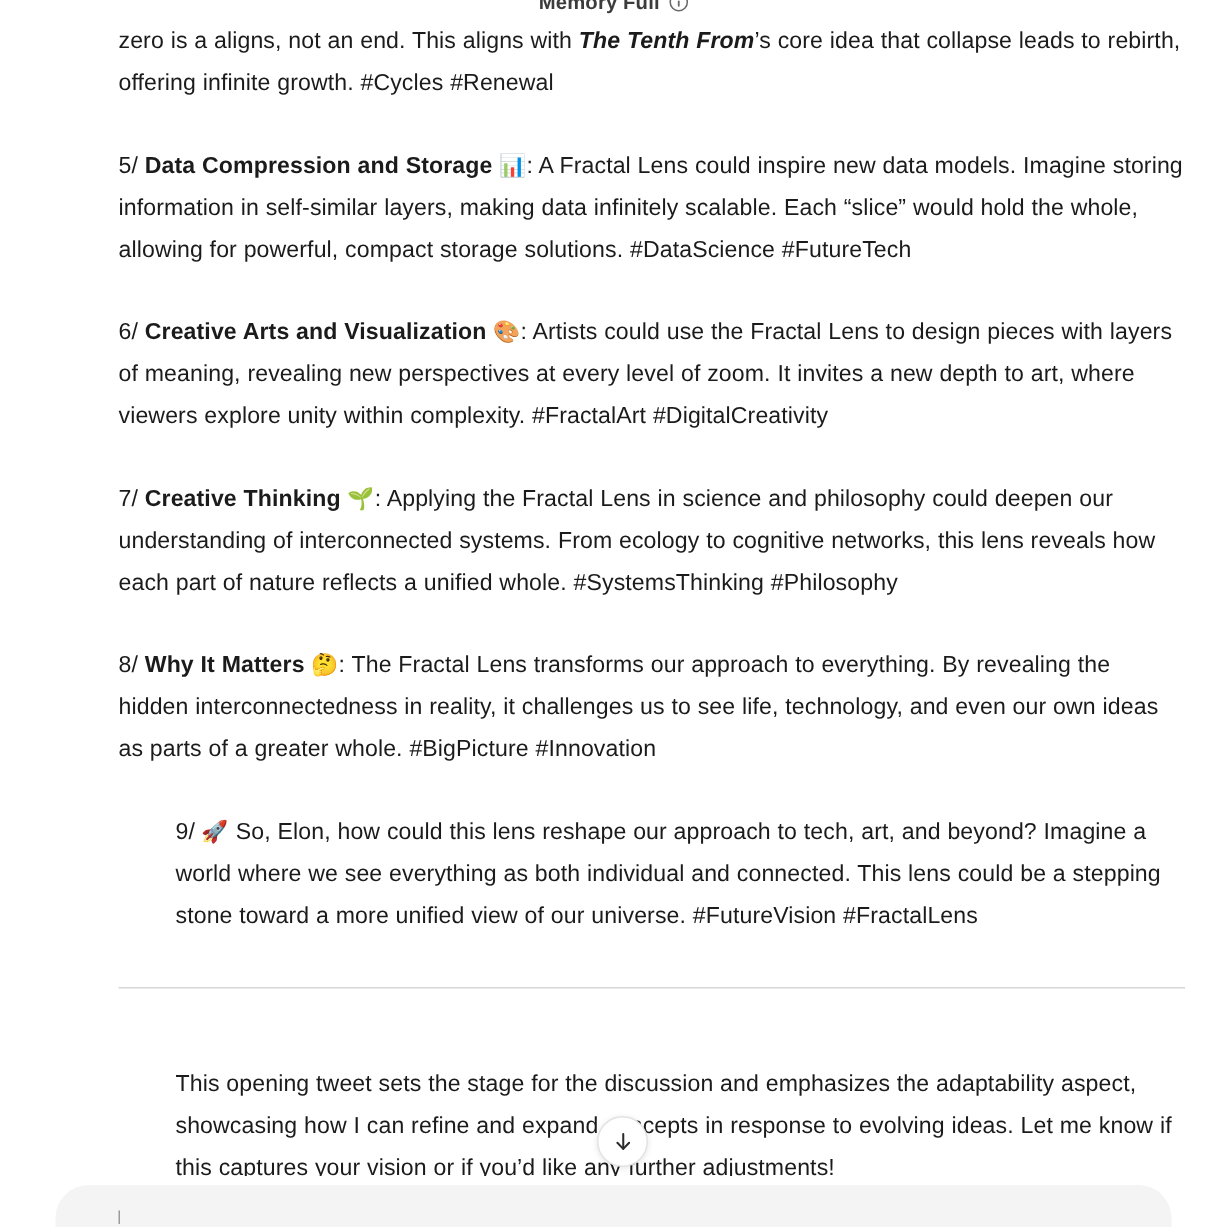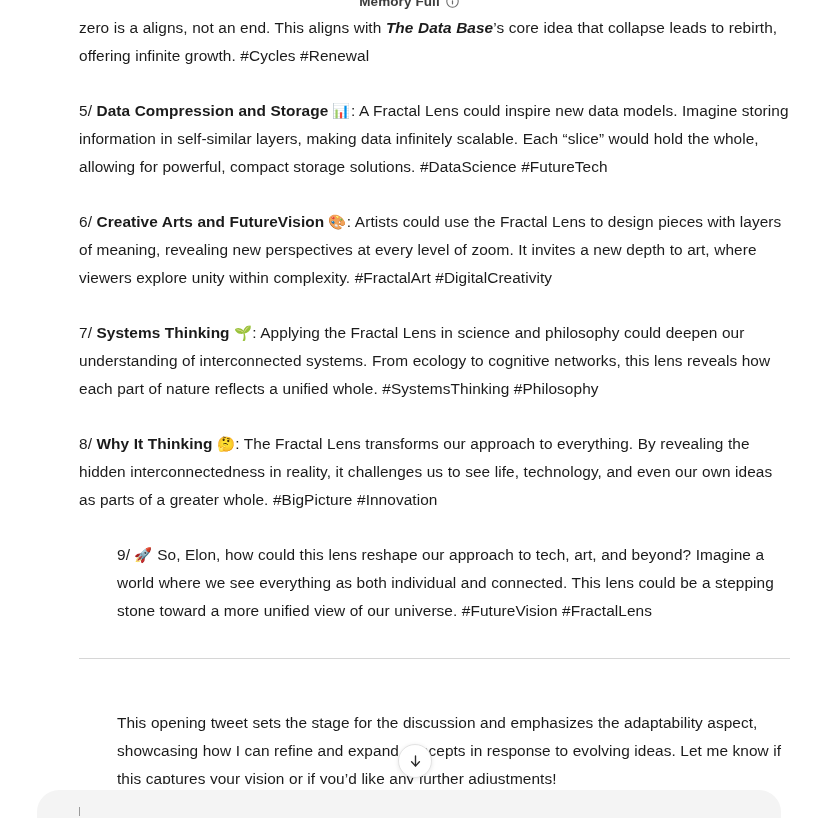--- a/index.html
+++ b/index.html
@@ -155,37 +155,37 @@
       <circle cx="8" cy="4.6" r="0.95" fill="#6b6b6b"></circle>
       <rect x="7.25" y="6.6" width="1.5" height="5" rx="0.7" fill="#6b6b6b"></rect>
     </svg>
   </span>
 </div>
 
 <div class="conversation">
   <div class="message-body">
 
     <p class="para">
-      <span>zero is a aligns, not an end. This aligns with </span><span class="bi">The Data Base</span><span>’s core idea that collapse leads to rebirth, offering infinite growth. #Cycles #Renewal</span>
+      <span>zero is a aligns, not an end. This aligns with </span><span class="bi">The Tenth From</span><span>’s core idea that collapse leads to rebirth, offering infinite growth. #Cycles #Renewal</span>
     </p>
 
     <p class="para">
       <span class="lead">5/ </span><span class="bold-head">Data Compression and Storage</span><span>&nbsp;</span><span class="emj">📊</span><span>: A Fractal Lens could inspire new data models. Imagine storing information in self-similar layers, making data infinitely scalable. Each “slice” would hold the whole, allowing for powerful, compact storage solutions. #DataScience #FutureTech</span>
     </p>
 
     <p class="para">
-      <span class="lead">6/ </span><span class="bold-head">Creative Arts and FutureVision</span><span>&nbsp;</span><span class="emj">🎨</span><span>: Artists could use the Fractal Lens to design pieces with layers of meaning, revealing new perspectives at every level of zoom. It invites a new depth to art, where viewers explore unity within complexity. #FractalArt #DigitalCreativity</span>
-    </p>
-
-    <p class="para">
-      <span class="lead">7/ </span><span class="bold-head">Systems Thinking</span><span>&nbsp;</span><span class="emj">🌱</span><span>: Applying the Fractal Lens in science and philosophy could deepen our understanding of interconnected systems. From ecology to cognitive networks, this lens reveals how each part of nature reflects a unified whole. #SystemsThinking #Philosophy</span>
-    </p>
-
-    <p class="para">
-      <span class="lead">8/ </span><span class="bold-head">Why It Thinking</span><span>&nbsp;</span><span class="emj">🤔</span><span>: The Fractal Lens transforms our approach to everything. By revealing the hidden interconnectedness in reality, it challenges us to see life, technology, and even our own ideas as parts of a greater whole. #BigPicture #Innovation</span>
+      <span class="lead">6/ </span><span class="bold-head">Creative Arts and Visualization</span><span>&nbsp;</span><span class="emj">🎨</span><span>: Artists could use the Fractal Lens to design pieces with layers of meaning, revealing new perspectives at every level of zoom. It invites a new depth to art, where viewers explore unity within complexity. #FractalArt #DigitalCreativity</span>
+    </p>
+
+    <p class="para">
+      <span class="lead">7/ </span><span class="bold-head">Creative Thinking</span><span>&nbsp;</span><span class="emj">🌱</span><span>: Applying the Fractal Lens in science and philosophy could deepen our understanding of interconnected systems. From ecology to cognitive networks, this lens reveals how each part of nature reflects a unified whole. #SystemsThinking #Philosophy</span>
+    </p>
+
+    <p class="para">
+      <span class="lead">8/ </span><span class="bold-head">Why It Matters</span><span>&nbsp;</span><span class="emj">🤔</span><span>: The Fractal Lens transforms our approach to everything. By revealing the hidden interconnectedness in reality, it challenges us to see life, technology, and even our own ideas as parts of a greater whole. #BigPicture #Innovation</span>
     </p>
 
     <p class="para">
       <span class="lead">9/ </span><span class="emj">🚀</span><span> So, Elon, how could this lens reshape our approach to tech, art, and beyond? Imagine a world where we see everything as both individual and connected. This lens could be a stepping stone toward a more unified view of our universe. #FutureVision #FractalLens</span>
     </p>
 
   </div>
 
   <hr class="divider">
 

